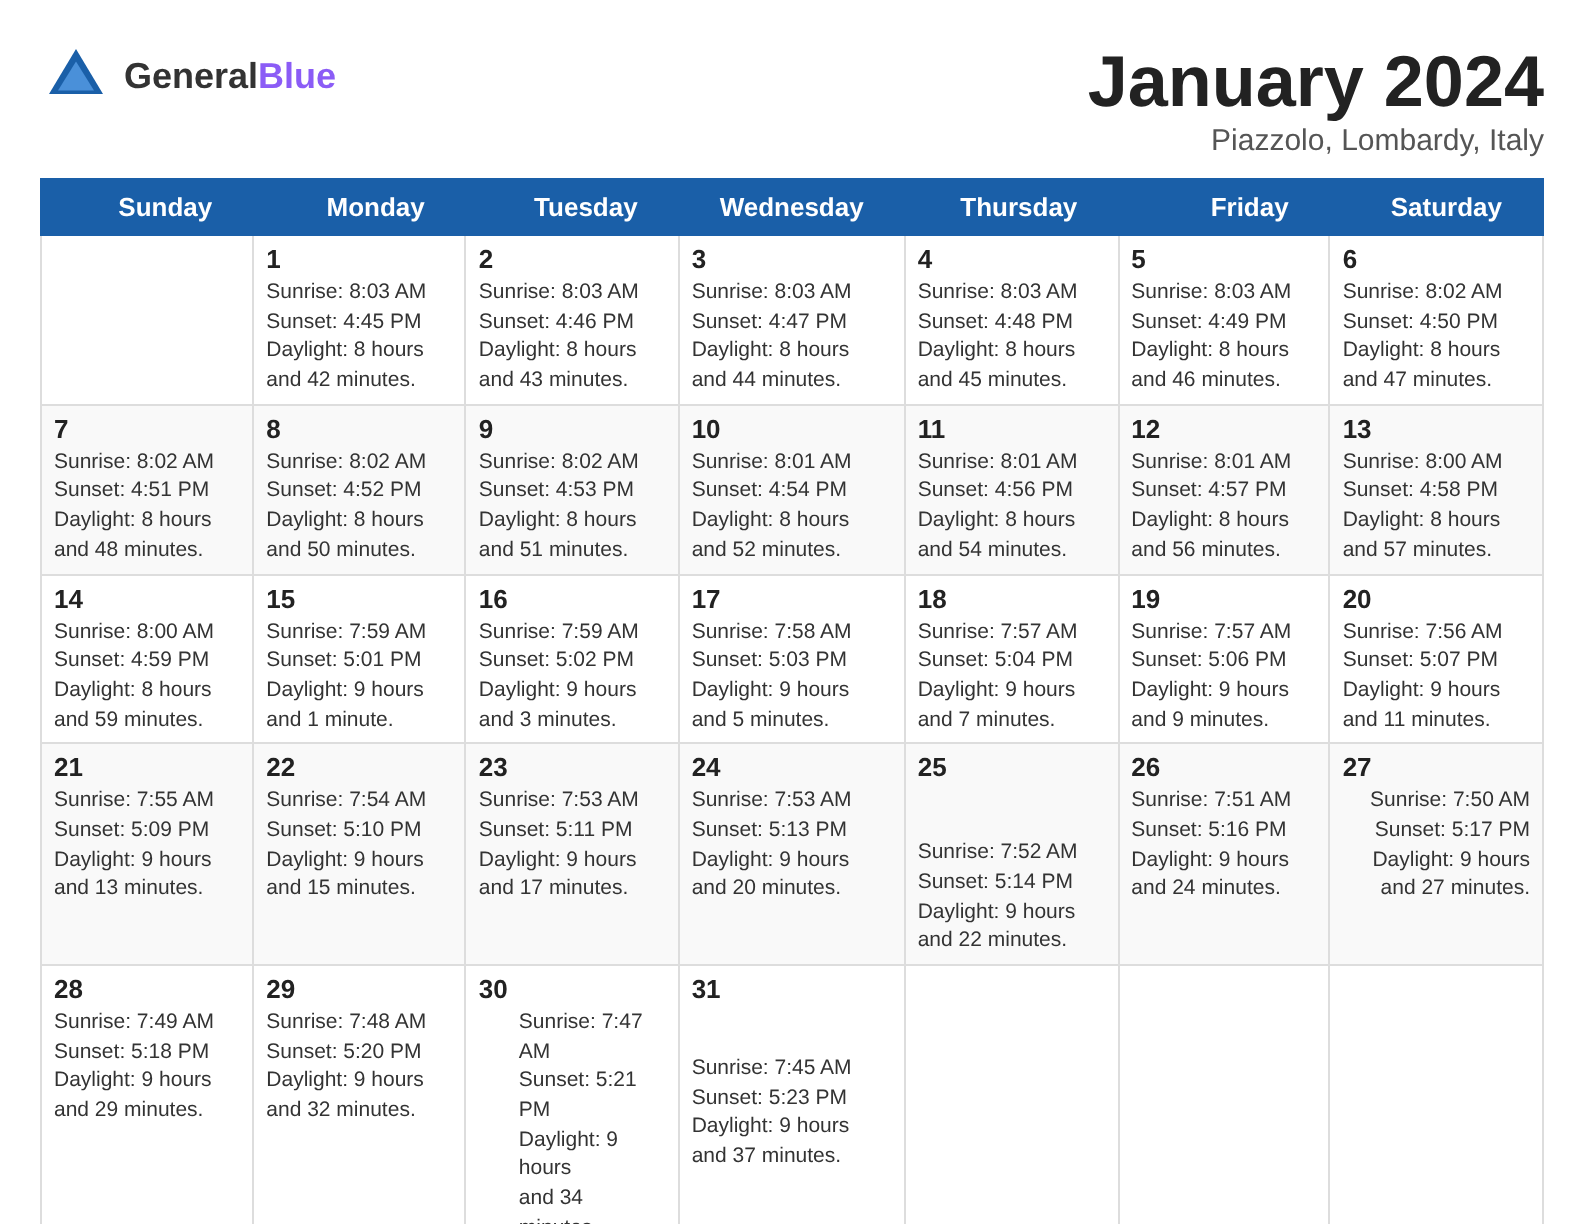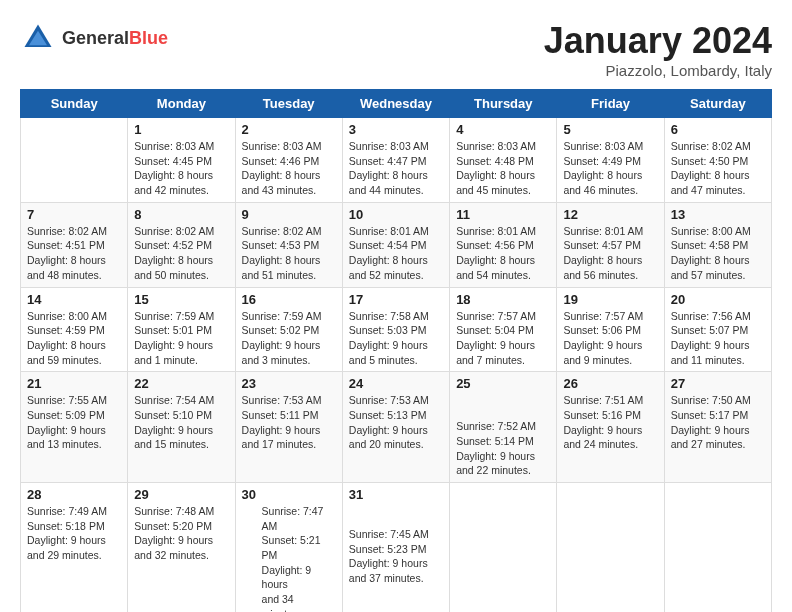--- a/index.html
+++ b/index.html
@@ -22,21 +22,21 @@
       gap: 6px;
     }
     .logo-text-general {
       font-size: 18px;
       font-weight: bold;
       color: #333;
     }
     .logo-text-blue {
       font-size: 18px;
       font-weight: bold;
-      color: #ef4444;
+      color: #8b5cf6;
     }
     .logo-icon {
       width: 36px;
       height: 36px;
     }
     .title-block {
       text-align: right;
     }
     .month-title {
       font-size: 36px;
@@ -48,22 +48,22 @@
       color: #555;
     }
     .calendar {
       width: 100%;
       border-collapse: collapse;
       border: 1px solid #ccc;
     }
     .calendar th {
       background-color: #1a5fa8;
       color: #fff;
-      text-align: center;
-      padding: 6px 8px;
+      text-align: right;
+      padding: 6px 20px;
       font-size: 13px;
       border: 1px solid #1a5fa8;
     }
     .calendar td {
       border: 1px solid #ddd;
       vertical-align: top;
       padding: 4px 6px;
       width: calc(100% / 7);
       min-height: 80px;
       background: #fff;
@@ -304,21 +304,21 @@
         </td>
         <td>
           <span class="day-num">26</span>
           <div class="day-detail" style="white-space: pre-line;">Sunrise: 7:51 AM
 Sunset: 5:16 PM
 Daylight: 9 hours
 and 24 minutes.</div>
         </td>
         <td>
           <span class="day-num">27</span>
-          <div class="day-detail" style="white-space: pre-line;">Sunrise: 7:50 AM
+          <div class="day-detail" style="white-space: pre-line; text-align: right;">Sunrise: 7:50 AM
 Sunset: 5:17 PM
 Daylight: 9 hours
 and 27 minutes.</div>
         </td>
       </tr>
       <tr>
         <td>
           <span class="day-num">28</span>
           <div class="day-detail" style="white-space: pre-line;">Sunrise: 7:49 AM
 Sunset: 5:18 PM

